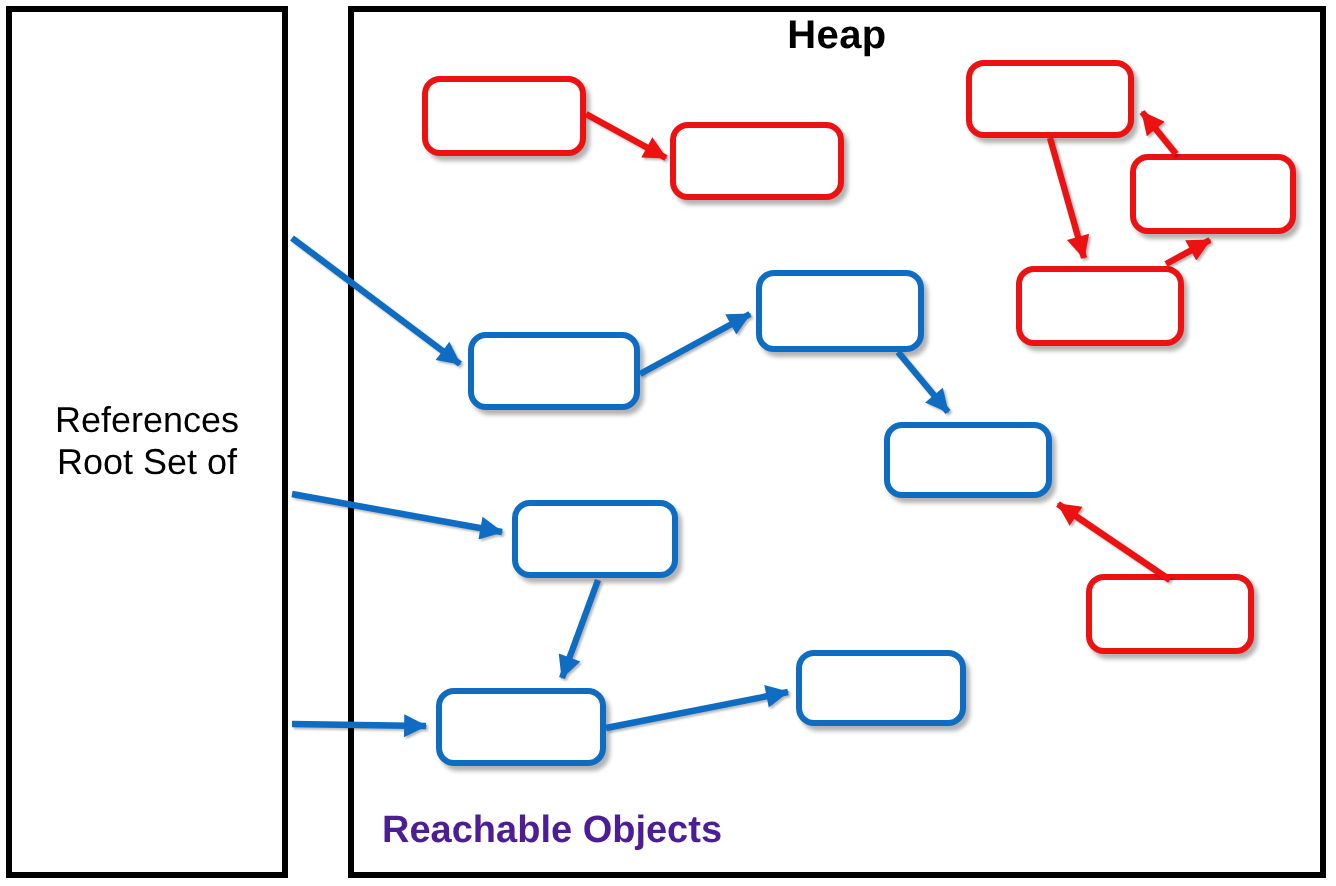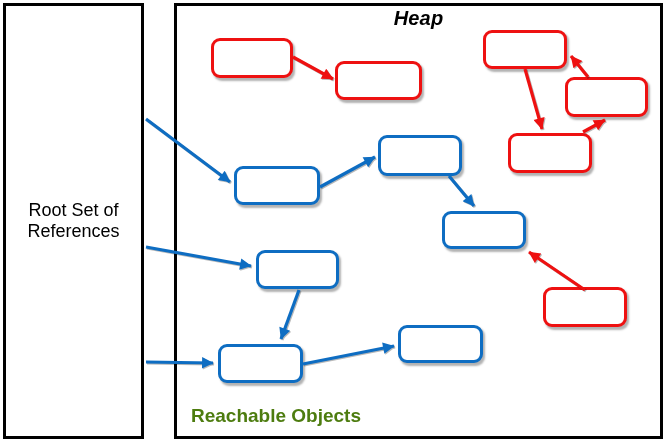--- a/index.html
+++ b/index.html
@@ -5,21 +5,21 @@
   html,body{margin:0;padding:0;background:#fff;}
   .canvas{
     position:relative;width:668px;height:443px;background:#fff;overflow:hidden;
     font-family:"Liberation Sans", sans-serif;
   }
   .panel{position:absolute;border:3px solid #000;background:#fff;box-sizing:border-box;}
   .root-panel{left:3px;top:3px;width:141px;height:436px;}
   .heap-panel{left:174px;top:3px;width:489px;height:436px;}
   .heap-title{
     position:absolute;left:174px;top:7px;width:489px;text-align:center;
-    font-size:20px;font-weight:600;color:#000;letter-spacing:0.2px;font-style:italic;
+    font-size:20px;font-weight:600;color:#000;letter-spacing:0.2px;
   }
   .root-label{
     position:absolute;left:3px;top:200px;width:141px;text-align:center;
     font-size:18px;line-height:21px;color:#000;font-weight:500;
   }
   .caption{position:absolute;font-size:19px;line-height:21.5px;font-weight:600;}
   .reachable-caption{left:191px;top:405px;}
   .unreachable-caption{left:476px;top:387px;}
   .node{
     position:absolute;box-sizing:border-box;background:#fff;
@@ -35,22 +35,22 @@
 <body>
 
 <div class="canvas">
 
   <div class="panel root-panel"></div>
   <div class="panel heap-panel"></div>
 
   <div class="heap-title">Heap</div>
 
   <div class="root-label">
+    <div>References</div>
     <div>Root Set of</div>
-    <div>References</div>
   </div>
 
   <div id="node-layer">
       <div class="node" style="left: 211px; top: 38px; width: 82px; height: 40px; border-color: rgb(238, 17, 17);"></div>
       <div class="node" style="left: 335px; top: 61px; width: 87px; height: 39px; border-color: rgb(238, 17, 17);"></div>
       <div class="node" style="left: 483px; top: 30px; width: 84px; height: 39px; border-color: rgb(238, 17, 17);"></div>
       <div class="node" style="left: 565px; top: 77px; width: 83px; height: 40px; border-color: rgb(238, 17, 17);"></div>
       <div class="node" style="left: 508px; top: 133px; width: 84px; height: 40px; border-color: rgb(238, 17, 17);"></div>
       <div class="node" style="left: 543px; top: 287px; width: 84px; height: 40px; border-color: rgb(238, 17, 17);"></div>
       <div class="node" style="left: 234px; top: 166px; width: 86px; height: 39px; border-color: rgb(14, 109, 194);"></div>
@@ -77,18 +77,18 @@
       <line x1="449" y1="176" x2="474" y2="206" stroke="#0E6DC2" stroke-width="3.2" marker-end="url(#arrow-reachable)"></line>
       <line x1="299" y1="290" x2="281" y2="339" stroke="#0E6DC2" stroke-width="3.2" marker-end="url(#arrow-reachable)"></line>
       <line x1="303" y1="364" x2="394" y2="346" stroke="#0E6DC2" stroke-width="3.2" marker-end="url(#arrow-reachable)"></line>
       <line x1="293" y1="57" x2="333" y2="79" stroke="#EE1111" stroke-width="3.2" marker-end="url(#arrow-unreachable)"></line>
       <line x1="525" y1="69" x2="542" y2="129" stroke="#EE1111" stroke-width="3.2" marker-end="url(#arrow-unreachable)"></line>
       <line x1="588" y1="77" x2="571" y2="56" stroke="#EE1111" stroke-width="3.2" marker-end="url(#arrow-unreachable)"></line>
       <line x1="583" y1="132" x2="605" y2="120" stroke="#EE1111" stroke-width="3.2" marker-end="url(#arrow-unreachable)"></line>
       <line x1="585" y1="290" x2="529" y2="252" stroke="#EE1111" stroke-width="3.2" marker-end="url(#arrow-unreachable)"></line>
     </svg>
 
-  <div class="caption reachable-caption" style="color: #4d7c0f;">Reachable Objects</div>
+  <div class="caption reachable-caption" style="color: #4c1d95;">Reachable Objects</div>
 
   <div class="caption unreachable-caption" style="color: rgb(238, 17, 17);">
   </div>
 
 </div>
 
 </body></html>

